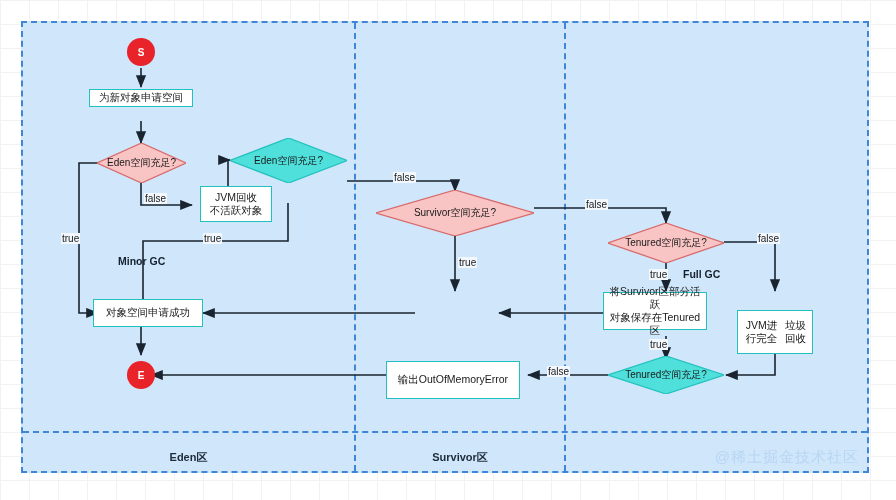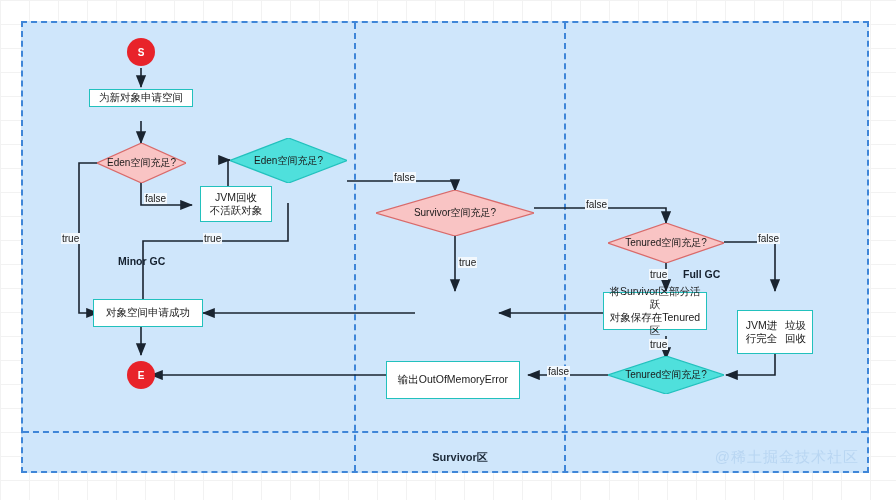--- a/index.html
+++ b/index.html
@@ -114,20 +114,21 @@
 </head>
 <body>
 
 <div id="stage">
   <div id="panel">
 
     <div class="divider" style="left:331px;"></div>
     <div class="divider" style="left:541px;"></div>
     <div class="hdivider" style="top:408px;"></div>
 
+    <div class="zone-label" style="left:0; width:331px; top:427px;">Eden区</div>
     <div class="zone-label" style="left:333px; width:208px; top:427px;">Survivor区</div>
 
     <svg class="edges" viewBox="0 0 848 452">
       <defs>
         <marker id="arw" markerWidth="9" markerHeight="9" refX="7.4" refY="3.2" orient="auto" markerUnits="strokeWidth">
           <path d="M0,0 L8,3.2 L0,6.4 z" fill="#1a2430"></path>
         </marker>
       </defs>
       <g stroke="#1a2430" stroke-width="1.6" fill="none" marker-end="url(#arw)">
 

